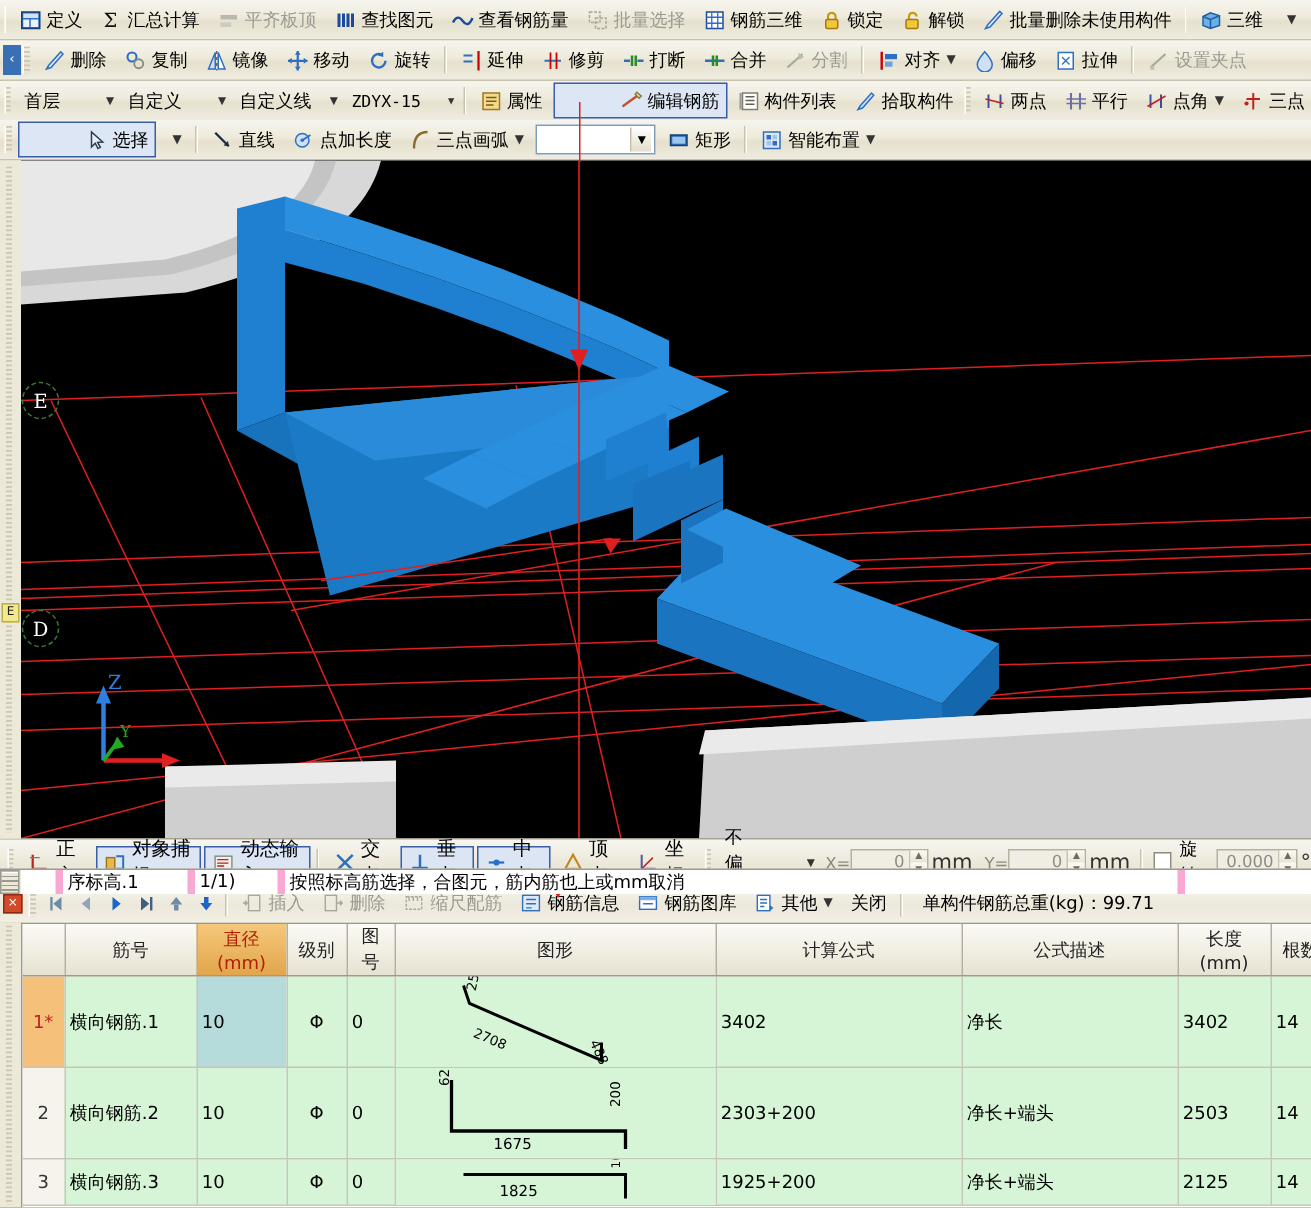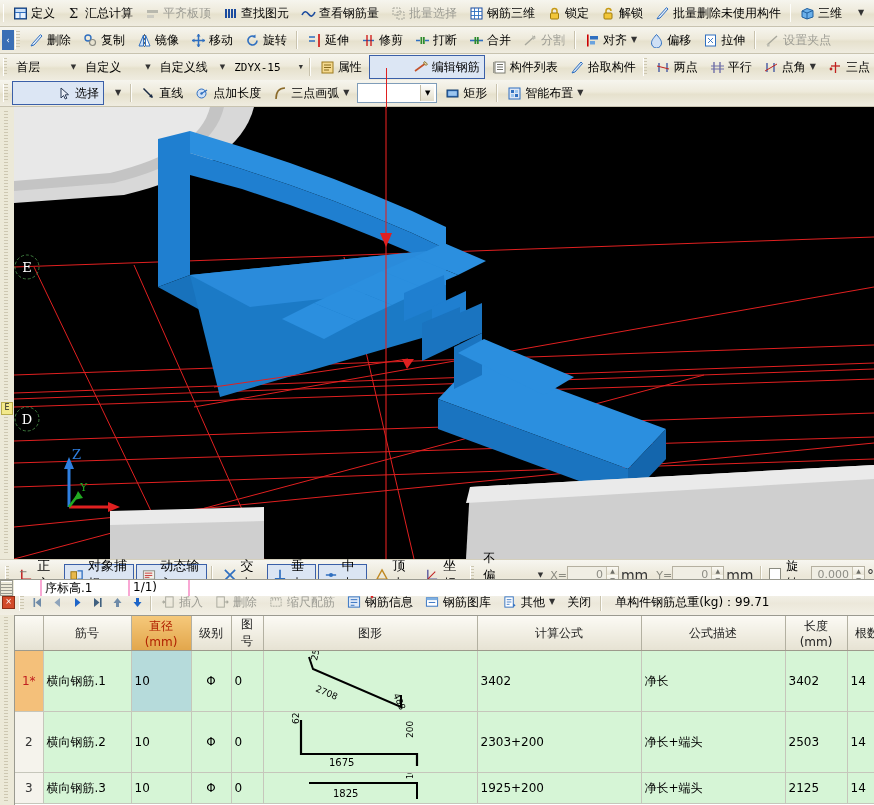--- a/index.html
+++ b/index.html
@@ -198,21 +198,21 @@
   #bottomstrip {
     position:absolute; left:0; bottom:0; width:874px; height:16px;
     background:#ece9d8; border-top:1px solid #9a9a90;
     overflow:hidden;
   }
   #bottomstrip .cellrow {
     position:absolute; left:14px; top:0; height:16px; right:0;
     background:#fff; display:flex; align-items:flex-start;
     font-size:12px; overflow:hidden;
   }
-  #bottomstrip .c { border-right:2px solid #f9a8d4; height:16px; padding:0 3px; box-sizing:border-box; }
+  #bottomstrip .c { border-right:5px solid #f9a8d4; height:16px; padding:0 3px; box-sizing:border-box; }
   .gripicon {
     position:absolute; left:0; bottom:0; width:13px; height:16px;
     background:
       linear-gradient(to bottom,#ffffff 0 1px,transparent 1px),
       repeating-linear-gradient(to bottom,#9a9a90 0 1px,#ece9d8 1px 3px);
     border:1px solid #9a9a90; box-sizing:border-box;
   }
   .redmark { position:absolute; pointer-events:none; }
 </style>
 </head>
@@ -1134,16 +1134,17 @@
       </table>
     </div>
   </div>
 
   <div id="bottomstrip">
     <div class="gripicon"></div>
     <div class="cellrow">
       <div class="c" style="width:28px"></div>
       <div class="c" style="width:88px">序标高.1</div>
       <div class="c" style="width:60px">1/1)</div>
+      <div class="c" style="width:600px">按照标高筋选择，合图元，筋内筋也上或mm取消</div>
     </div>
   </div>
 
 </div>
 
 </body></html>

